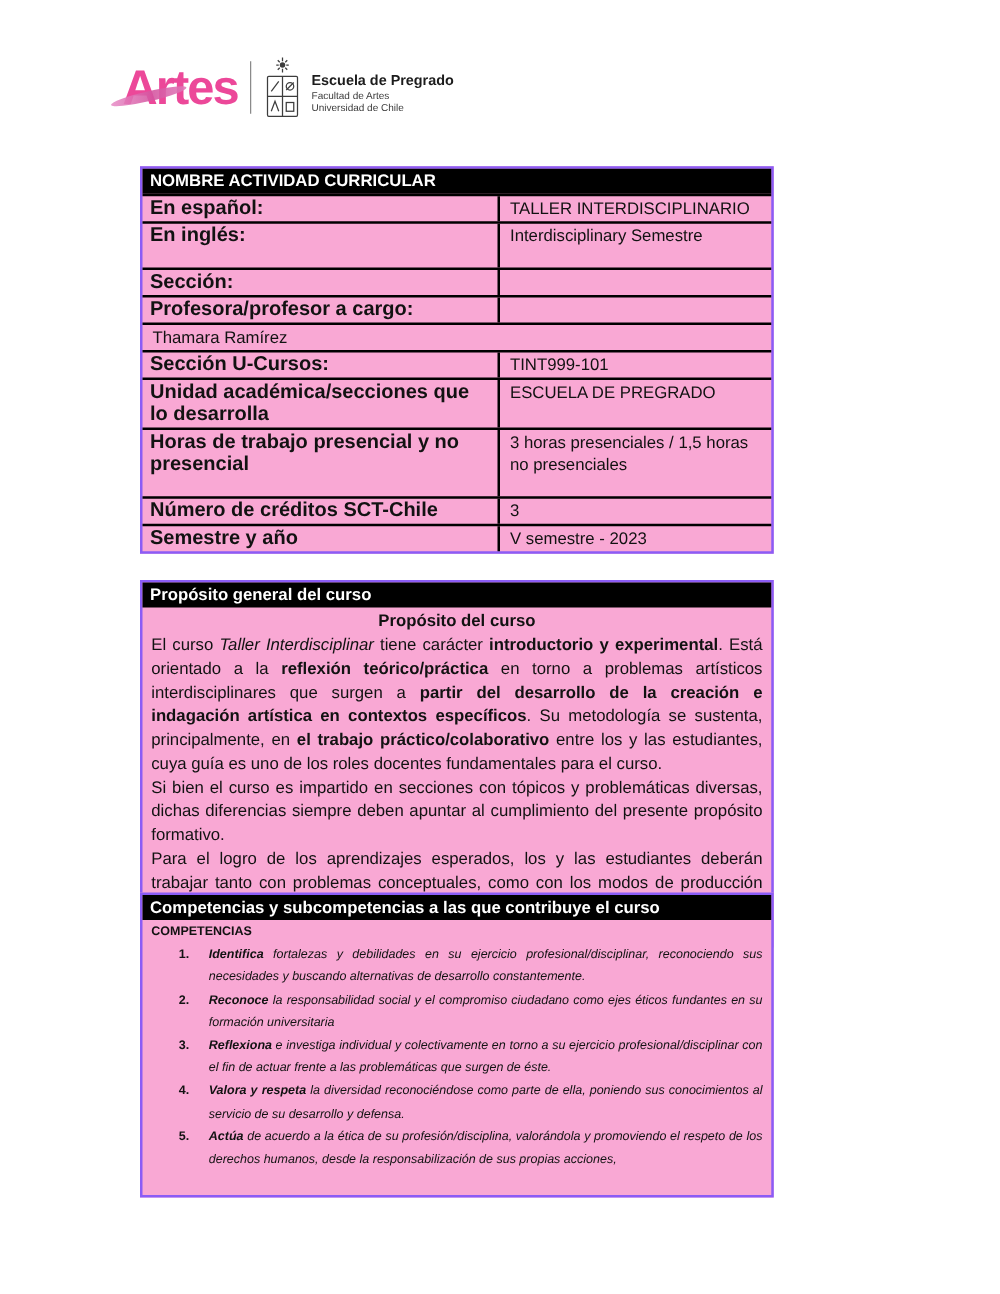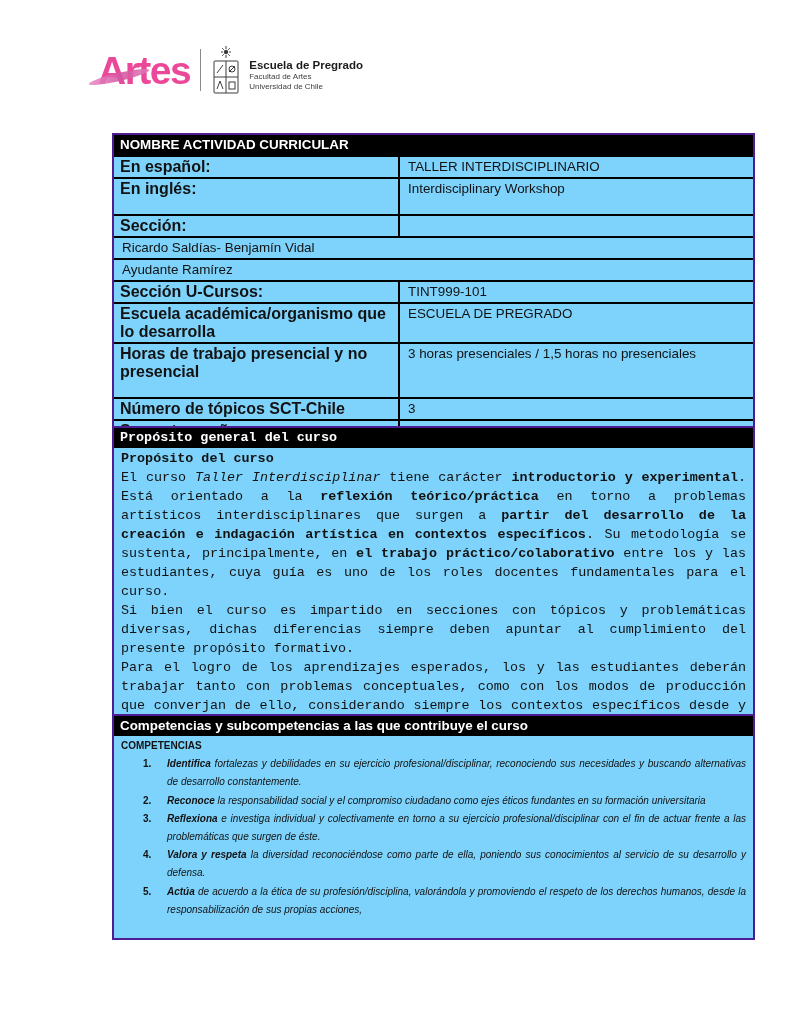--- a/index.html
+++ b/index.html
@@ -23,41 +23,41 @@
     transform:rotate(-13deg); opacity:.88;
   }
   .logo-sep { width:1px; height:42px; background:#8a8a8a; margin:0 9px 0 10px; }
   .crest { width:32px; height:52px; margin-right:7px; }
   .brand-text { display:flex; flex-direction:column; justify-content:center; padding-top:10px; }
   .brand-line-1 { font-size:11.5px; font-weight:700; color:#1c1c1c; line-height:1.15; }
   .brand-line-2, .brand-line-3 { font-size:8px; color:#3c3c3c; line-height:1.18; }
 
   
   .doc-table {
-    position:absolute; left:112px; width:643px;
-    border:2px solid #4c1d95; background:#7dd3fc;
+    position:absolute; left:112px; width:507px;
+    border:2px solid #8b5cf6; background:#f9a8d4;
   }
   .bar {
     background:#000; color:#fff; font-weight:700; font-size:13.4px;
     padding:2px 6px 3px 6px; line-height:15px;
   }
   .trow { display:flex; border-top:2px solid #000; }
   .trow:first-of-type { border-top:none; }
   .tlabel {
     width:286px; flex-shrink:0; border-right:2px solid #000;
     font-weight:700; font-size:16px; line-height:18px; padding:1px 6px;
   }
   .tvalue { flex:1; font-size:13.4px; line-height:18px; padding:1px 8px; }
   .r0{min-height:19px}.r1{min-height:37px}.r2{min-height:15px}.r3{min-height:21px}
   .r4{min-height:18px}.r5{min-height:18px}.r6{min-height:39px}.r7{min-height:55px}
   .r8{min-height:18px}.r9{min-height:18px}
 
   
   .sect-body { padding:1px 7px 3px 7px; font-size:13.4px; }
-  .sect-sub { font-weight:700; line-height:19px; }
+  .sect-sub { font-weight:700; line-height:19px;text-align:center; }
   .para { text-align:justify; line-height:19px; }
   .comp-body { padding:1px 7px 19px 7px; font-size:10px; line-height:18.2px; }
   .comp-heading { font-weight:700; }
   .comp-item { display:flex; margin-left:22px; }
   .comp-num { width:24px; flex-shrink:0; font-weight:700; }
   .comp-txt { flex:1; text-align:justify;font-style:italic; }
 </style>
 </head>
 <body>
 
@@ -104,55 +104,55 @@
 
   <div class="doc-table" style="top:133px;">
     <div class="bar">NOMBRE ACTIVIDAD CURRICULAR</div>
 
     <div class="trow r0">
       <div class="tlabel">En español:</div>
       <div class="tvalue">TALLER INTERDISCIPLINARIO</div>
     </div>
     <div class="trow r1">
       <div class="tlabel">En inglés:</div>
-      <div class="tvalue">Interdisciplinary Workshop</div>
+      <div class="tvalue">Interdisciplinary Semestre</div>
     </div>
     <div class="trow r2">
       <div class="tlabel">Sección:</div>
       <div class="tvalue"></div>
     </div>
     <div class="trow r3">
-      <div class="tvalue">Ricardo Saldías- Benjamín Vidal</div>
+      <div class="tlabel">Profesora/profesor a cargo:</div>
     </div>
     <div class="trow r4">
-      <div class="tvalue">Ayudante Ramírez</div>
+      <div class="tvalue">Thamara Ramírez</div>
     </div>
     <div class="trow r5">
       <div class="tlabel">Sección U-Cursos:</div>
       <div class="tvalue">TINT999-101</div>
     </div>
     <div class="trow r6">
-      <div class="tlabel">Escuela académica/organismo que lo desarrolla</div>
+      <div class="tlabel">Unidad académica/secciones que lo desarrolla</div>
       <div class="tvalue">ESCUELA DE PREGRADO</div>
     </div>
     <div class="trow r7">
       <div class="tlabel">Horas de trabajo presencial y no presencial</div>
       <div class="tvalue">3 horas presenciales / 1,5 horas no presenciales</div>
     </div>
     <div class="trow r8">
-      <div class="tlabel">Número de tópicos SCT-Chile</div>
+      <div class="tlabel">Número de créditos SCT-Chile</div>
       <div class="tvalue">3</div>
     </div>
     <div class="trow r9">
       <div class="tlabel">Semestre y año</div>
       <div class="tvalue">V semestre - 2023</div>
     </div>
   </div>
 
-  <div class="doc-table" style="top:426px;font-family:Liberation Mono, monospace;">
+  <div class="doc-table" style="top:464px;">
     <div class="bar">Propósito general del curso</div>
     <div class="sect-body">
       <div class="sect-sub">Propósito del curso</div>
       <div class="para"><span>El curso </span><span style="font-style: italic;">Taller Interdisciplinar</span><span> tiene carácter </span><span style="font-weight: 700;">introductorio y experimental</span><span>. Está orientado a la </span><span style="font-weight: 700;">reflexión teórico/práctica</span><span> en torno a problemas artísticos interdisciplinares que surgen a </span><span style="font-weight: 700;">partir del desarrollo de la creación e indagación artística en contextos específicos</span><span>. Su metodología se sustenta, principalmente, en </span><span style="font-weight: 700;">el trabajo práctico/colaborativo</span><span> entre los y las estudiantes, cuya guía es uno de los roles docentes fundamentales para el curso.</span></div>
       <div class="para"><span>Si bien el curso es impartido en secciones con tópicos y problemáticas diversas, dichas diferencias siempre deben apuntar al cumplimiento del presente propósito formativo.</span></div>
       <div class="para"><span>Para el logro de los aprendizajes esperados, los y las estudiantes deberán trabajar tanto con problemas conceptuales, como con los modos de producción que converjan de ello, considerando siempre los contextos específicos desde y para la creación colectiva.</span></div>
     </div>
   </div>
 
   <div class="doc-table" style="top:714px;">

